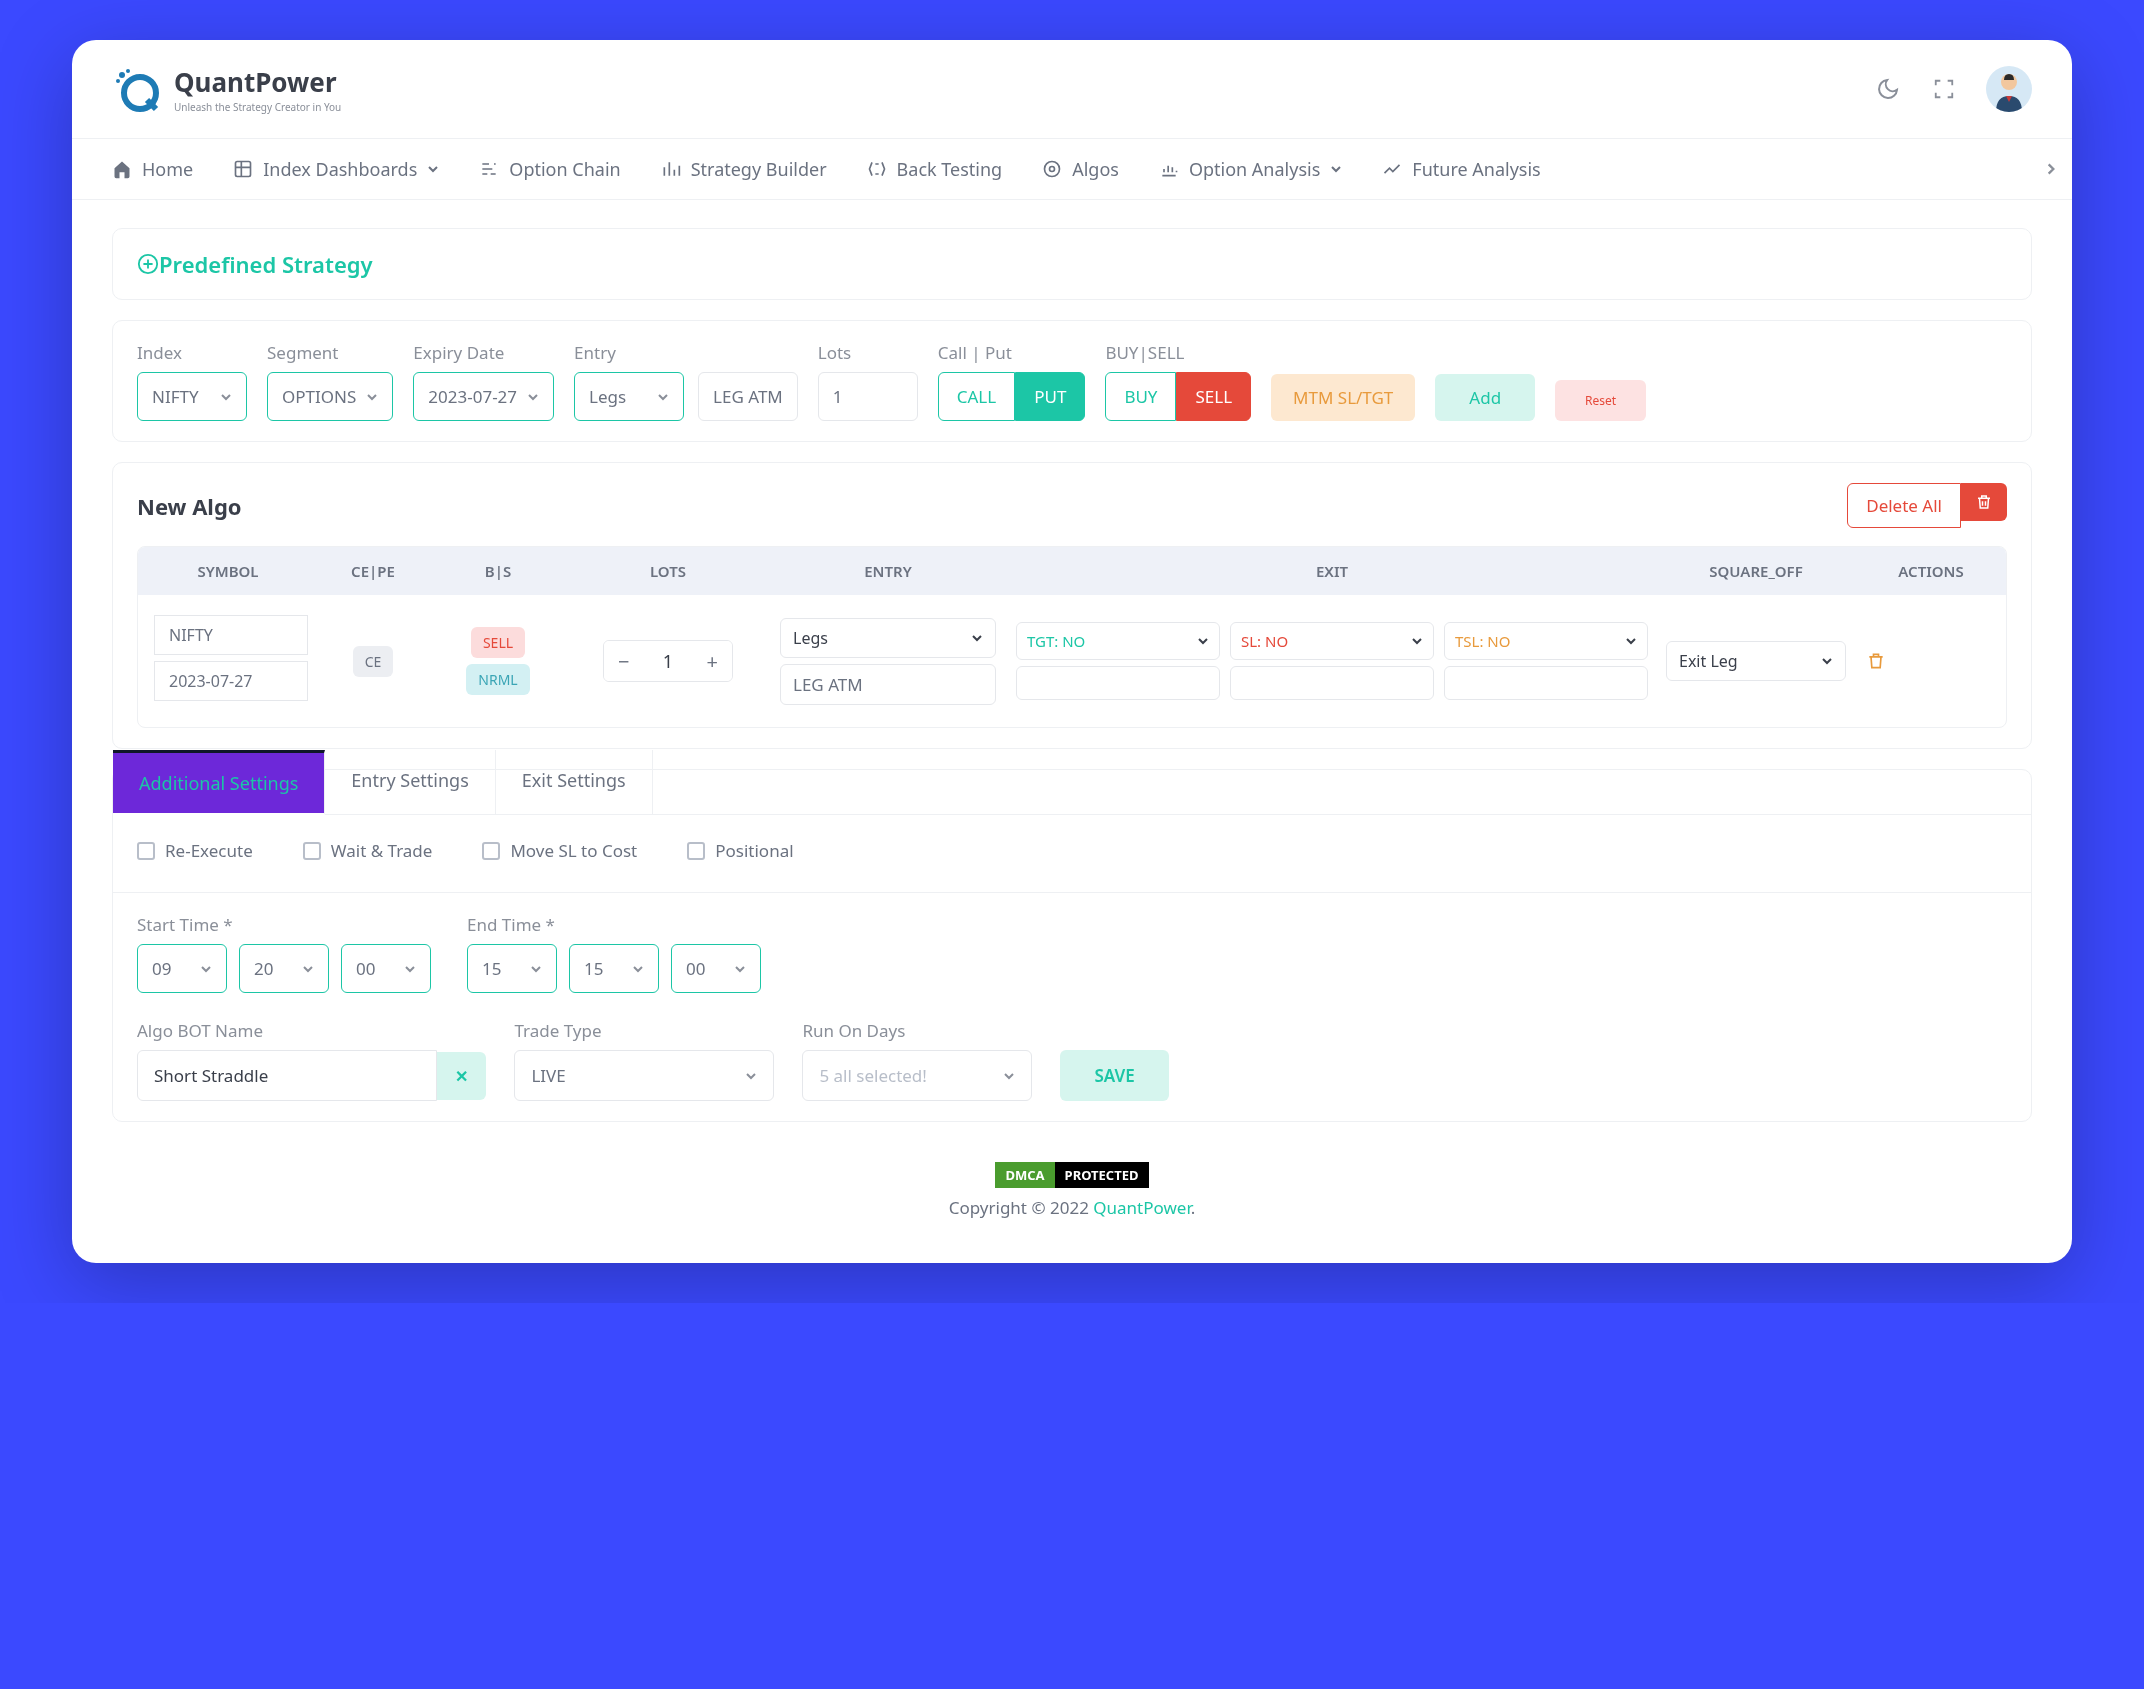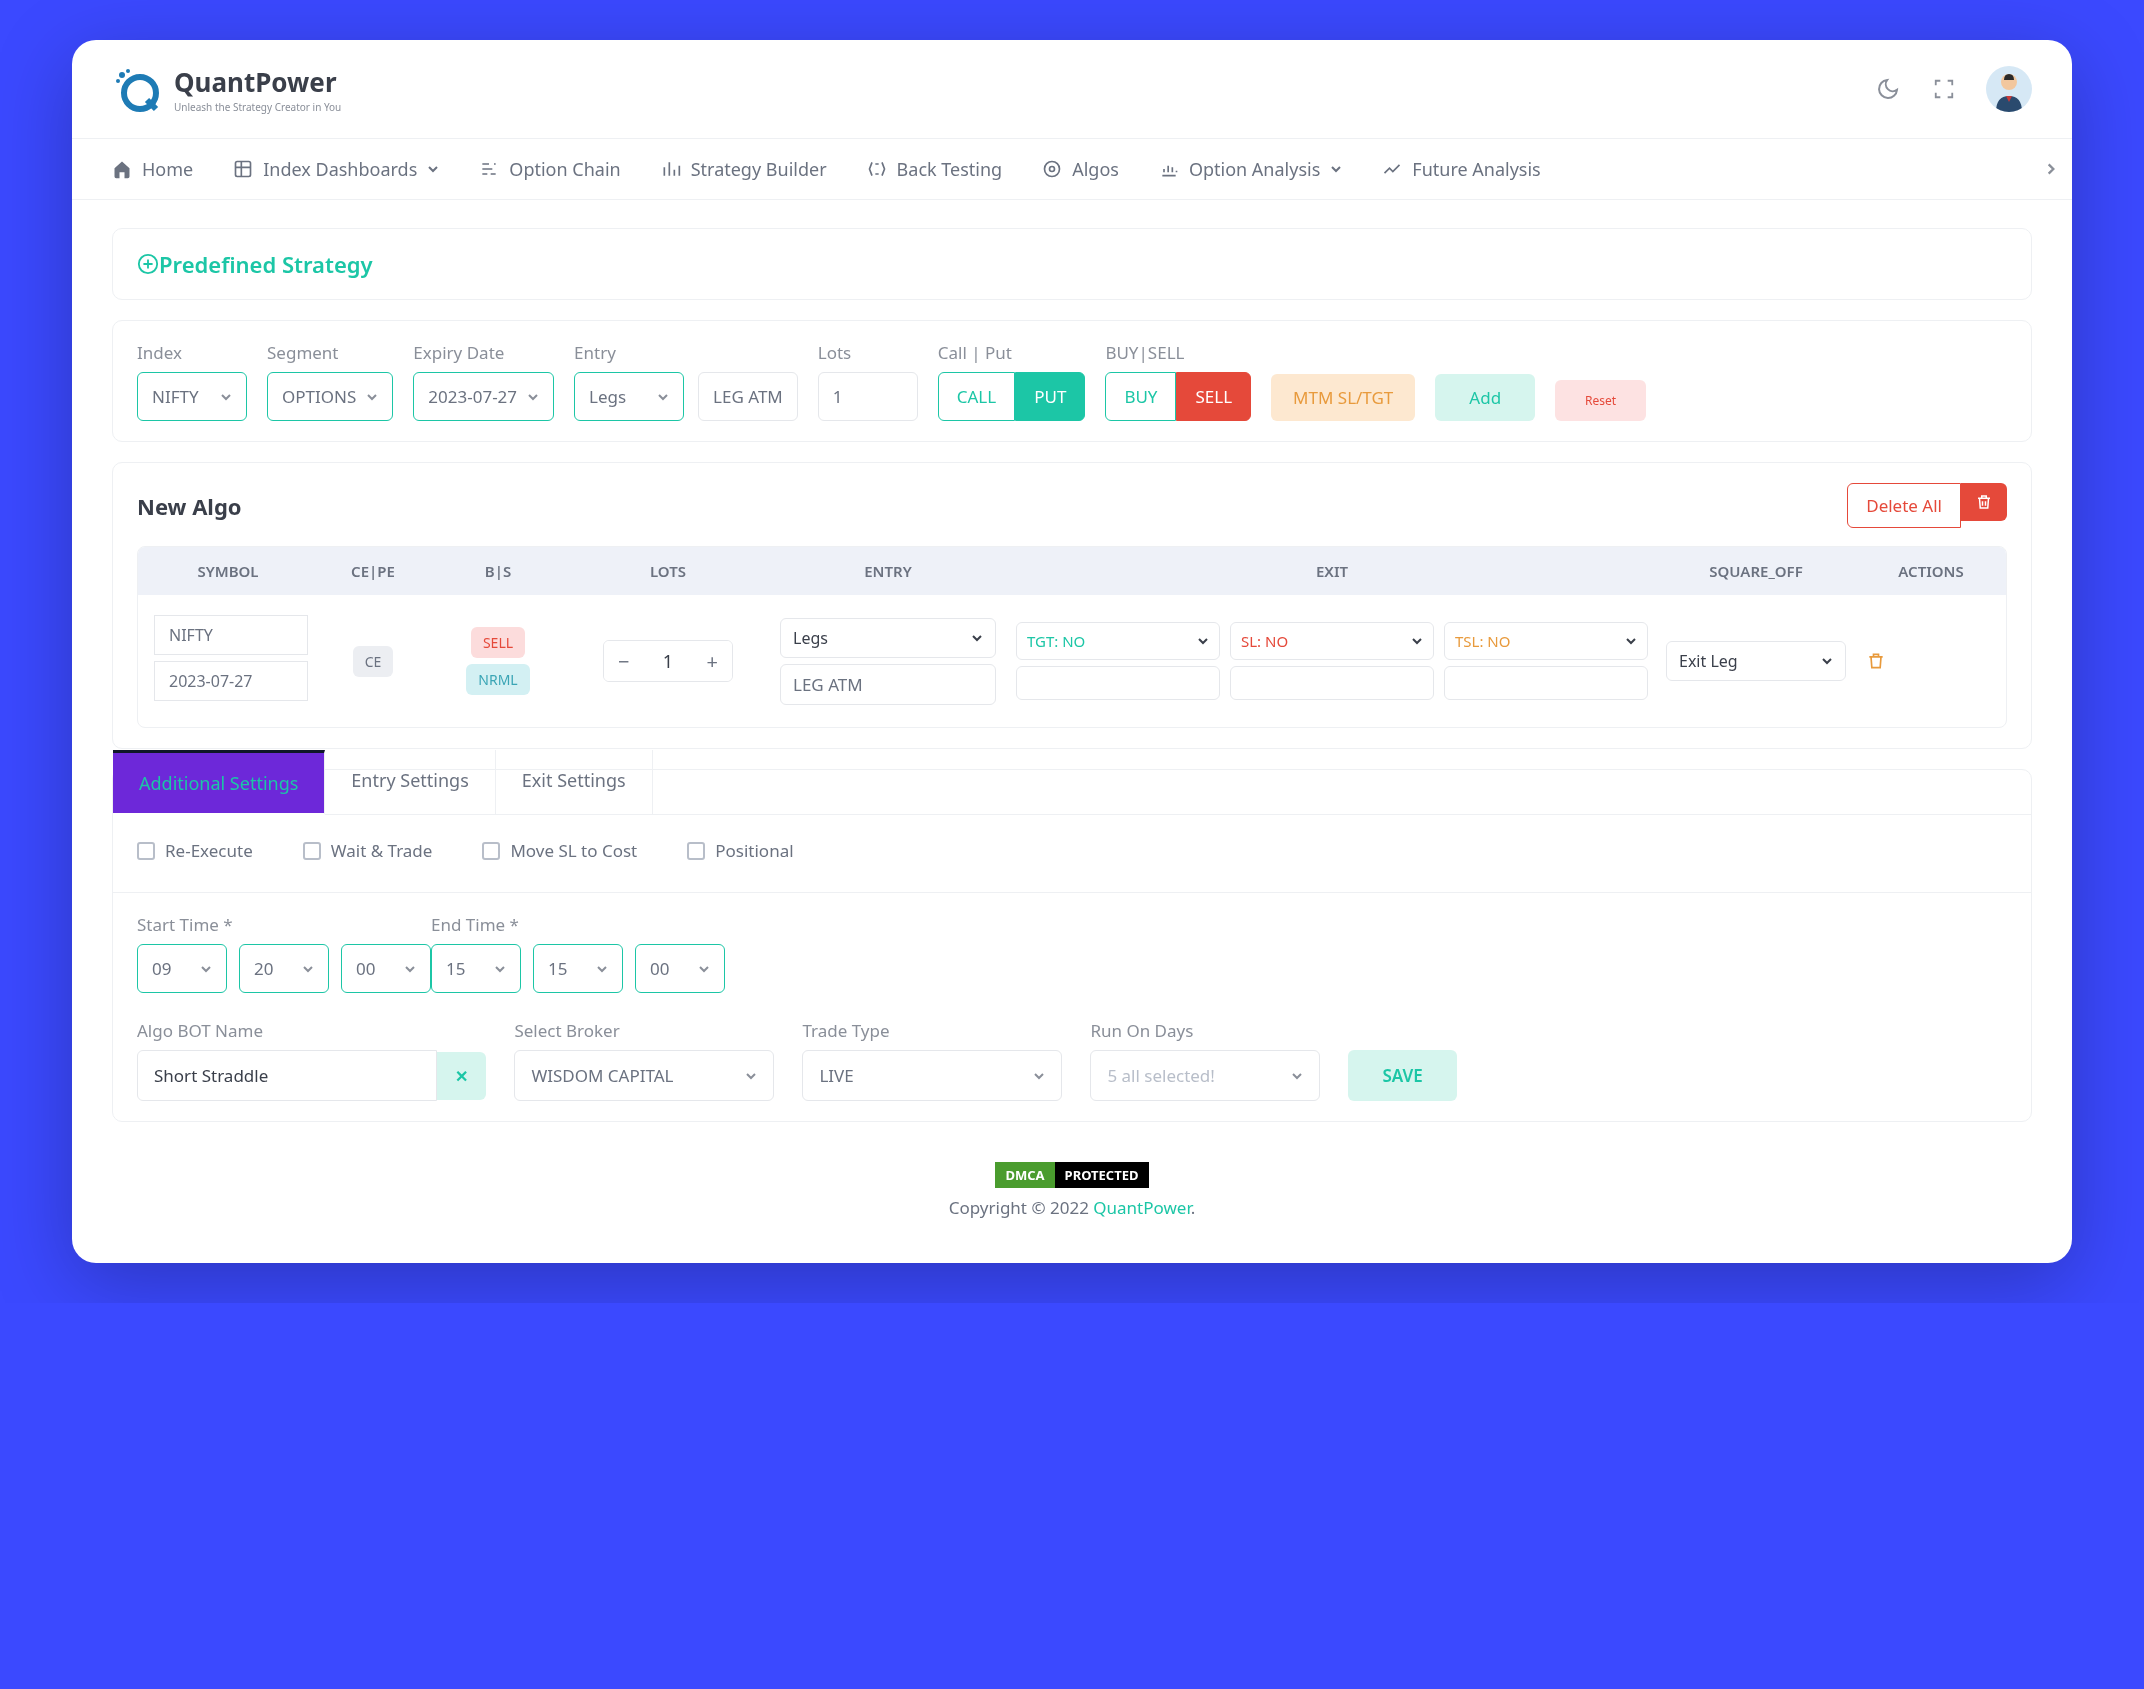--- a/index.html
+++ b/index.html
@@ -61,21 +61,21 @@
 .exit-sl{color:#e5493a}
 .exit-tsl{color:#e89a3c}
 .trash-ico{color:#e89a3c;cursor:pointer;font-size:20px}
 .tabs{display:flex;border-bottom:1px solid #eef0f3;margin:-20px -24px 24px}
 .tab{padding:18px 26px;font-size:18px;color:#6b7280;cursor:pointer;border-right:1px solid #eef0f3}
 .tab.active{color:#1cc6a6;border-top:3px solid #0f172a;background:#6d28d9;border-bottom:2px solid #fff;margin-bottom:-1px}
 .settings-row{display:flex;align-items:center;gap:50px;margin-bottom:30px}
 .cb-wrap{display:flex;align-items:center;gap:10px;color:#6b7280;font-size:17px}
 .cb{width:18px;height:18px;border:2px solid #b8bec9;border-radius:3px;cursor:pointer}
 .hr{border:none;border-top:1px solid #eef0f3;margin:20px -24px}
-.time-row{display:flex;flex-wrap:wrap}
+.time-row{display:flex;gap:36px;flex-wrap:wrap}
 .time-sels{display:flex;gap:12px}
 .time-sel{border:1px solid #1cc6a6;border-radius:6px;padding:12px 14px;font-size:17px;color:#6b7280;display:flex;align-items:center;gap:16px;cursor:pointer;min-width:90px;justify-content:space-between}
 .form-row{display:flex;gap:28px;margin-top:26px;align-items:flex-end;flex-wrap:wrap}
 .bot-name{display:flex;align-items:center}
 .bot-inp{border:1px solid #e5e7eb;border-radius:6px 0 0 6px;padding:13px 16px;font-size:17px;color:#3a3f4a;width:300px}
 .bot-x{background:#d6f5ee;color:#1cc6a6;padding:13px 18px;border-radius:0 6px 6px 0;cursor:pointer;font-weight:700}
 .sel-gray{border:1px solid #e5e7eb;border-radius:6px;padding:13px 16px;font-size:17px;color:#6b7280;display:flex;align-items:center;justify-content:space-between;cursor:pointer}
 .btn-save{background:#d6f5ee;color:#1cc6a6;padding:14px 34px;border-radius:6px;border:none;font-size:17px;font-weight:600;cursor:pointer}
 .footer{text-align:center;padding:20px;color:#6b7280;font-size:17px}
 .dmca{display:inline-flex;margin-bottom:8px}
@@ -433,29 +433,20 @@
       </div>
       <div class="form-row">
         <div class="fg">
             <span class="lbl">Algo BOT Name</span>
             <div class="bot-name">
               <input class="bot-inp" value="Short Straddle" style="">
               <div class="bot-x">✕</div>
             </div>
           </div>
         <div class="fg">
-            <span class="lbl">Select Broker</span>
-            <div class="sel-gray" style="width:260px">
-              <span>WISDOM CAPITAL</span>
-              <svg class="chev" viewBox="0 0 12 12">
-                <path d="M2 4l4 4 4-4" fill="none" stroke="#8a8f99" stroke-width="2"></path>
-              </svg>
-            </div>
-          </div>
-        <div class="fg">
             <span class="lbl">Trade Type</span>
             <div class="sel-gray" style="width:260px">
               <span>LIVE</span>
               <svg class="chev" viewBox="0 0 12 12">
                 <path d="M2 4l4 4 4-4" fill="none" stroke="#8a8f99" stroke-width="2"></path>
               </svg>
             </div>
           </div>
         <div class="fg">
             <span class="lbl">Run On Days</span>

